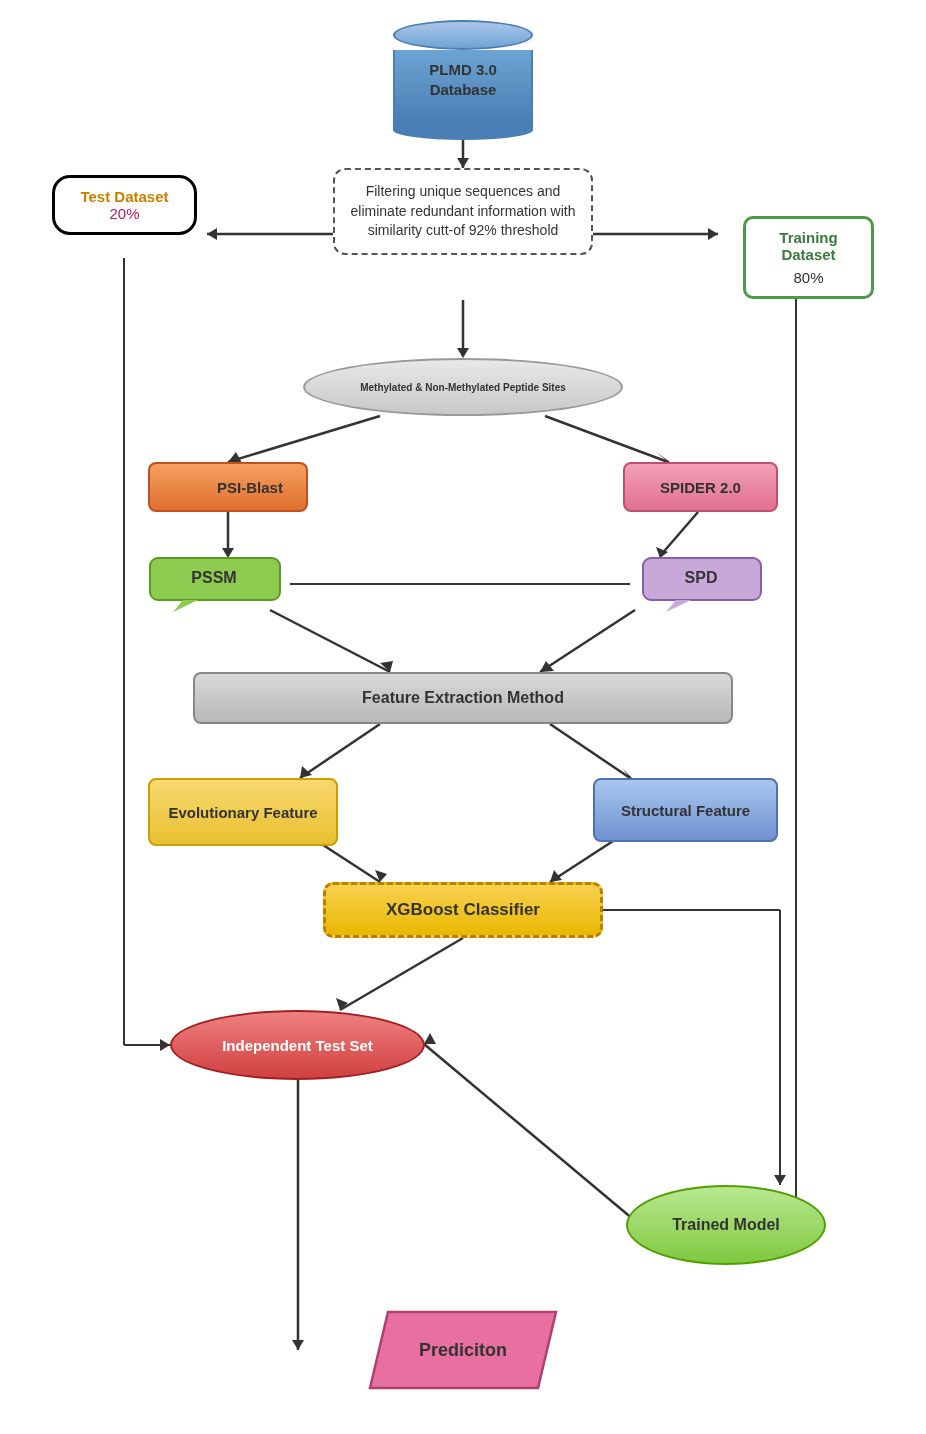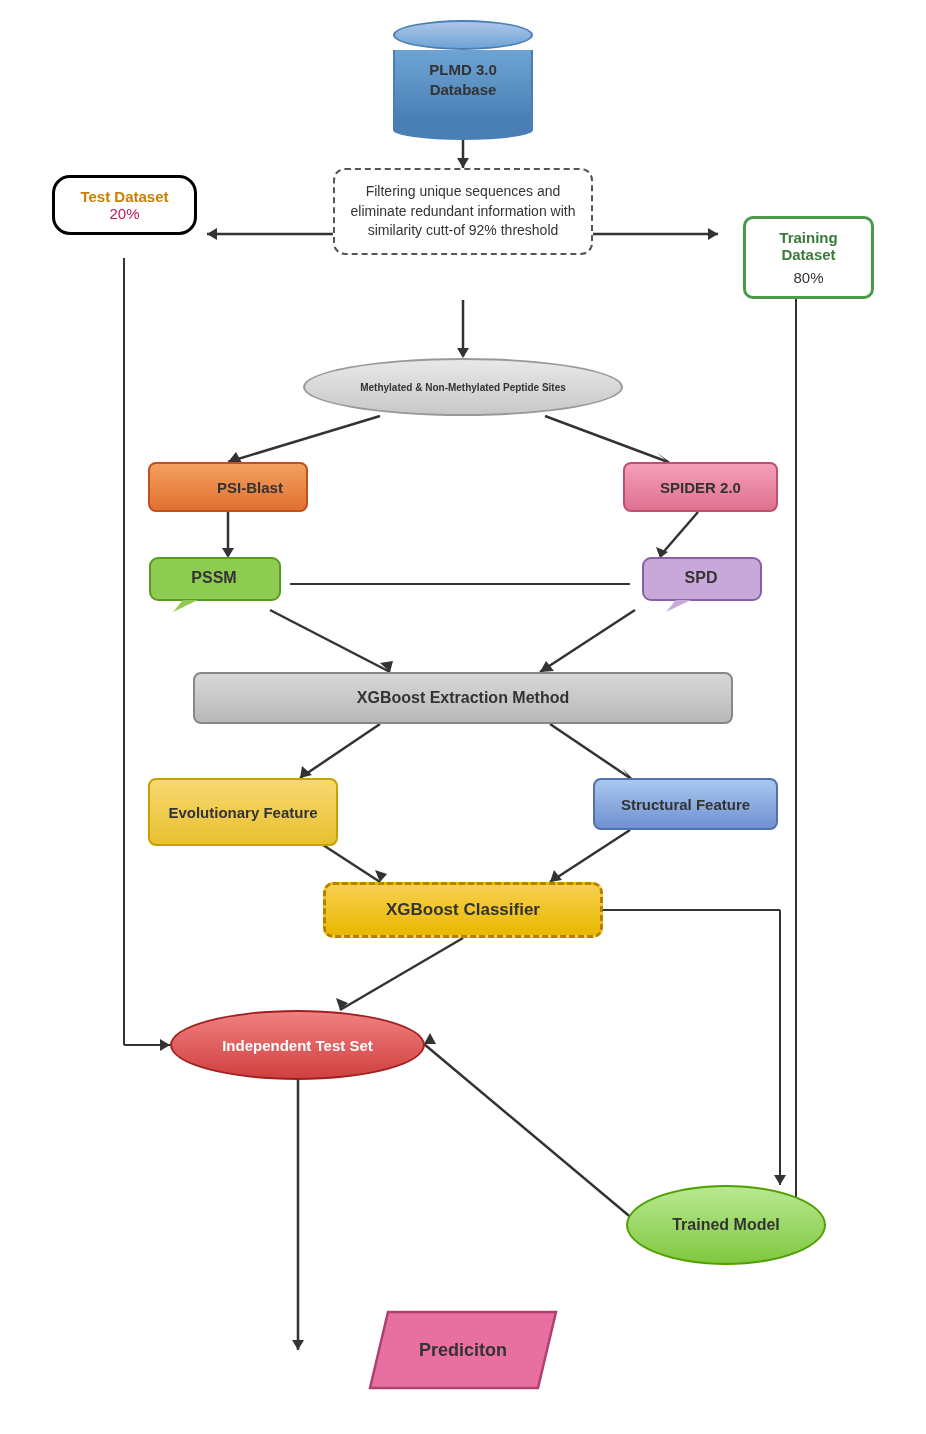--- a/index.html
+++ b/index.html
@@ -232,21 +232,21 @@
       font-weight: bold;
       color: #333;
     }
 
     
     .structural-feature {
       position: absolute;
       right: 148px;
       top: 778px;
       width: 185px;
-      height: 52px;
+      height: 64px;
       background: linear-gradient(180deg, #a8c8f0 0%, #7090d0 100%);
       border: 2px solid #5070b0;
       border-radius: 8px;
       display: flex;
       align-items: center;
       justify-content: center;
       font-size: 15px;
       font-weight: bold;
       color: #333;
     }
@@ -441,21 +441,21 @@
     <text x="66" y="27" text-anchor="middle" font-size="16" font-weight="bold" fill="#333" font-family="Arial">PSSM</text>
   </svg>
 
   <svg class="spd-bubble" viewBox="0 0 130 56" xmlns="http://www.w3.org/2000/svg">
     <rect x="2" y="2" width="118" height="42" rx="8" ry="8" fill="#c8a8d8" stroke="#8860a8" stroke-width="2"></rect>
     <polygon points="35,44 25,56 50,44" fill="#c8a8d8"></polygon>
     <text x="60" y="27" text-anchor="middle" font-size="16" font-weight="bold" fill="#333" font-family="Arial">SPD</text>
   </svg>
 
   <div class="feature-extraction">
-    <span>XGBoost Extraction Method</span>
+    <span>Feature Extraction Method</span>
   </div>
 
   <div class="evolutionary-feature">
     <span>Evolutionary Feature</span>
   </div>
 
   <div class="structural-feature">
     <span>Structural Feature</span>
   </div>
 

